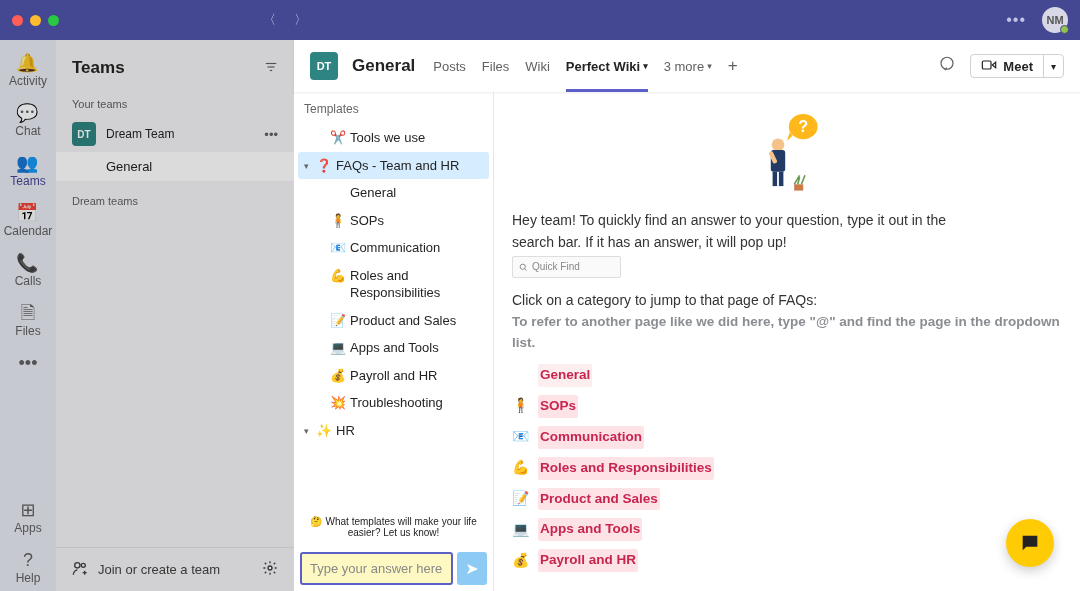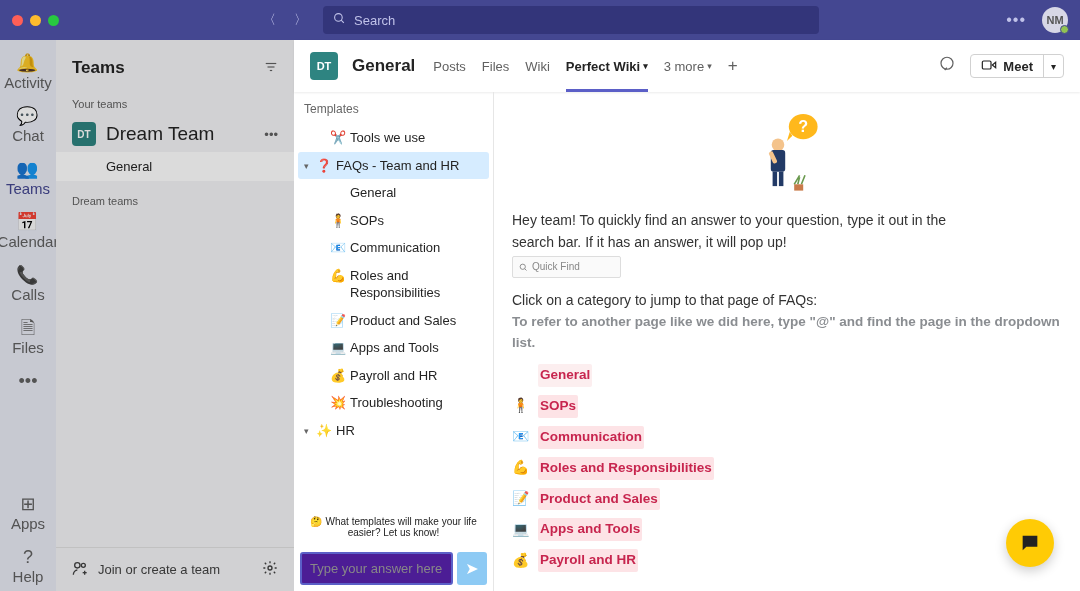--- a/index.html
+++ b/index.html
@@ -18,31 +18,31 @@
 .more-h { color: #c0c2e9; font-size: 16px; letter-spacing: 1px; }
 .avatar-nm { width: 26px; height: 26px; border-radius: 50%; background: #d7d7e6; color: #555; font-size: 11px; font-weight: 600; display: flex; align-items: center; justify-content: center; position: relative; }
 .presence { width: 9px; height: 9px; border-radius: 50%; background: #92c353; position: absolute; bottom: -1px; right: -1px; border: 1.5px solid #444791; }
 
 .layout { display: flex; height: calc(100% - 40px); }
 
 .rail { width: 56px; background: #e8eaf4; display: flex; flex-direction: column; align-items: center; padding-top: 8px; gap: 4px; }
 .rail-item { width: 100%; display: flex; flex-direction: column; align-items: center; padding: 6px 0; color: #616161; cursor: pointer; }
 .rail-item.active { color: #444791; }
 .rail-item .ic { font-size: 18px; line-height: 1; }
-.rail-item .lbl { font-size: 15px; margin-top: 2px; }
+.rail-item .lbl { font-size: 12px; margin-top: 2px; }
 .rail-spacer { flex: 1; }
 
 .teams-col { width: 238px; background: #f4f4f6; border-right: none; display: flex; flex-direction: column; }
 .teams-head { display: flex; align-items: center; padding: 18px 16px 12px; }
 .teams-head h2 { font-size: 17px; font-weight: 700; flex: 1; }
 .filter-ic { color: #616161; }
 .yteams { font-size: 11px; color: #616161; padding: 8px 16px 6px; }
 .team-row { display: flex; align-items: center; padding: 6px 16px; }
 .team-badge { width: 24px; height: 24px; border-radius: 4px; background: #2e8481; color: #fff; font-size: 10px; font-weight: 600; display: flex; align-items: center; justify-content: center; margin-right: 10px; }
-.team-row .nm { flex: 1; font-size: 19px; }
+.team-row .nm { flex: 1; font-size: 12px; }
 .team-row .dots { color: #616161; }
 .channel-row { padding: 7px 16px 7px 50px; font-size: 13px; background: #fff; }
 .hidden-teams { font-size: 11px; color: #616161; padding: 14px 16px; }
 .teams-foot { margin-top: auto; display: flex; align-items: center; padding: 12px 16px; border-top: 1px solid #e1e1e1; gap: 10px; color: #424242; }
 .teams-foot .gear { margin-left: auto; }
 
 .modal-back { position: absolute; left: 0; top: 40px; width: 294px; height: calc(100% - 40px); background: rgba(0,0,0,0.14); pointer-events: none; }
 
 .main { flex: 1; background: #fff; display: flex; flex-direction: column; min-width: 0; }
 .chan-hdr { height: 52px; display: flex; align-items: center; padding: 0 16px; box-shadow: 0 1px 2px rgba(0,0,0,.08); }
@@ -64,21 +64,21 @@
 .tpl-head { padding: 10px 10px 4px; font-size: 12px; color: #666; }
 .tree { flex: 1; overflow-y: auto; padding: 4px 4px 0; }
 .tree-row { display: flex; align-items: flex-start; padding: 5px 6px; font-size: 13px; border-radius: 3px; cursor: pointer; line-height: 1.35; }
 .tree-row.sel { background: #d6ecff; }
 .tw { width: 12px; flex-shrink: 0; font-size: 9px; color: #666; margin-top: 3px; }
 .tree-row.child .tw { margin-left: 14px; }
 .emoji { width: 20px; flex-shrink: 0; font-size: 13px; }
 .tree-row .txt { flex: 1; }
 .tpl-question { text-align: center; padding: 10px 10px 8px; font-size: 10px; }
 .tpl-inputrow { display: flex; padding: 6px; gap: 4px; }
-.tpl-input { flex: 1; border: 2px solid #5b5fc7; border-radius: 3px; padding: 7px 8px; font-size: 13px; color: #888; background: #4c1d95; }
+.tpl-input { flex: 1; border: 2px solid #5b5fc7; border-radius: 3px; padding: 7px 8px; font-size: 13px; color: #888; background: #fef9c3; }
 .send { width: 30px; background: #8dcaf4; border-radius: 3px; display: flex; align-items: center; justify-content: center; color: #fff; font-size: 16px; }
 
 .content { flex: 1; padding: 10px 18px 0; position: relative; overflow-y: auto; min-width: 0; }
 .content-top { display: flex; justify-content: flex-end; align-items: center; gap: 14px; margin-bottom: 6px; }
 .use-btn { border: 1px solid #14892c; color: #14892c; background: #fff; padding: 6px 12px; border-radius: 3px; font-size: 13px; font-weight: 500; }
 .close-x { font-size: 22px; font-weight: 700; cursor: pointer; }
 
 .illus { display: flex; justify-content: center; margin: 8px 0 18px; }
 .illus svg { width: 72px; height: 82px; }
 
@@ -99,29 +99,20 @@
 
 <div class="titlebar">
   <div class="mac-dots">
     <div class="dot red"></div>
     <div class="dot yel"></div>
     <div class="dot grn"></div>
   </div>
   <div class="nav-arrows">
     <span>〈</span>
     <span>〉</span>
-  </div>
-  <div class="search-box">
-    <span style="margin-right:8px">
-      <svg width="13" height="13" viewBox="0 0 24 24" fill="none" stroke="currentColor" stroke-width="2">
-          <circle cx="10" cy="10" r="7"></circle>
-          <line x1="20" y1="20" x2="15" y2="15"></line>
-        </svg>
-    </span>
-    <span>Search</span>
   </div>
   <div class="tb-right">
     <span class="more-h">•••</span>
     <div class="avatar-nm">
       <span>NM</span>
       <span class="presence"></span>
     </div>
   </div>
 </div>
 

